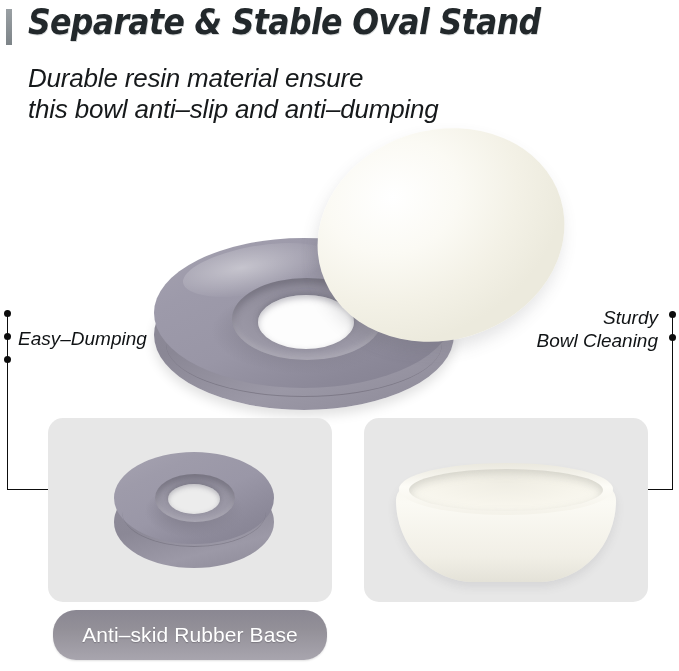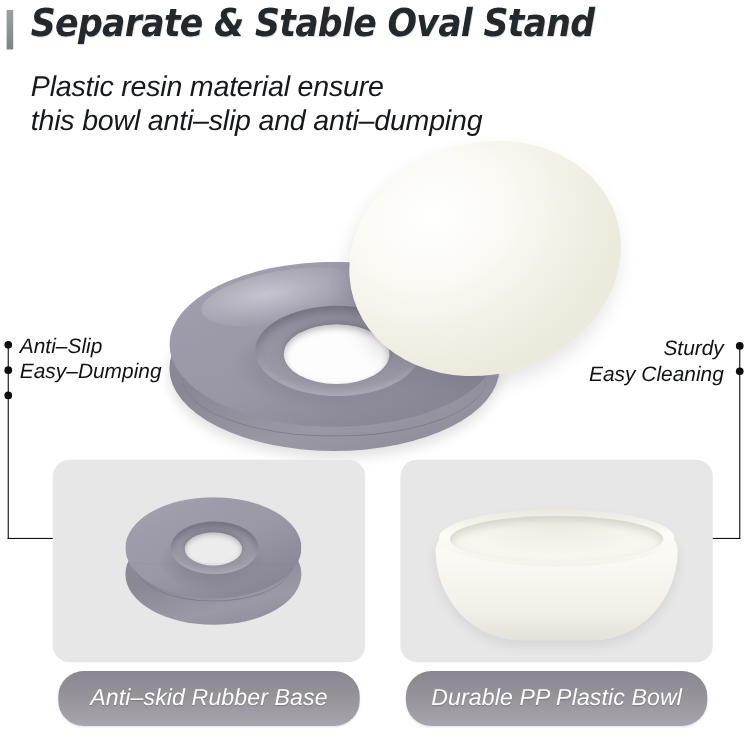--- a/index.html
+++ b/index.html
@@ -183,33 +183,33 @@
   
   .pill{
     position:absolute;top:610px;height:50px;border-radius:23px;
     background:linear-gradient(180deg,#8a8792 0%,#939098 38%,#a8a5ae 100%);
     display:flex;align-items:center;justify-content:center;
     box-shadow:0 1px 2px rgba(0,0,0,0.12);
   }
   .pill.left{left:53px;width:274px;}
   .pill.right{left:369px;width:274px;}
   .pill span{
-    color:#ffffff;font-style:italic;font-size:21px;
+    color:#ffffff;font-size:21px;
     letter-spacing:0.1px;white-space:nowrap;
     text-shadow:0 1px 1px rgba(60,58,66,0.35);
   }
 </style>
 </head>
 <body>
 
 <div id="stage">
 
   <div class="accent-bar"></div>
   <div class="title">Separate &amp; Stable Oval Stand</div>
-  <div class="subtitle">Plastic resin material ensure
+  <div class="subtitle">Durable resin material ensure
 this bowl anti–slip and anti–dumping</div>
 
   <div class="hero">
     <div class="ring-wrap">
       <div class="ring-skirt"></div>
       <div class="ring-body"></div>
       <div class="ring-hi"></div>
       <div class="ring-inner"></div>
       <div class="ring-hole"></div>
       <div class="ring-seam"></div>
@@ -217,31 +217,30 @@
     <div class="bowl-lid"></div>
   </div>
 
   <div class="callout-left">
     <div class="vline-l"></div>
     <div class="hline-l"></div>
     <div class="dot l1"></div>
     <div class="dot l2"></div>
     <div class="dot l3"></div>
     <div class="dot lend"></div>
-    <div class="cl-text l1">Anti–Slip</div>
     <div class="cl-text l2">Easy–Dumping</div>
   </div>
 
   <div class="callout-right">
     <div class="vline-r"></div>
     <div class="hline-r"></div>
     <div class="dot r1"></div>
     <div class="dot r2"></div>
     <div class="cr-text r1">Sturdy</div>
-    <div class="cr-text r2">Easy Cleaning</div>
+    <div class="cr-text r2">Bowl Cleaning</div>
   </div>
 
   <div class="panel left">
     <div class="p-ring">
       <div class="p-ring-skirt"></div>
       <div class="p-ring-body"></div>
       <div class="p-ring-inner"></div>
       <div class="p-ring-hole"></div>
       <div class="p-ring-seam"></div>
     </div>
@@ -251,17 +250,14 @@
     <div class="p-bowl">
       <div class="p-bowl-body"></div>
       <div class="p-bowl-rim"></div>
       <div class="p-bowl-cavity"></div>
     </div>
   </div>
 
   <div class="pill left">
     <span>Anti–skid Rubber Base</span>
   </div>
-  <div class="pill right">
-    <span>Durable PP Plastic Bowl</span>
-  </div>
 
 </div>
 
 </body></html>

